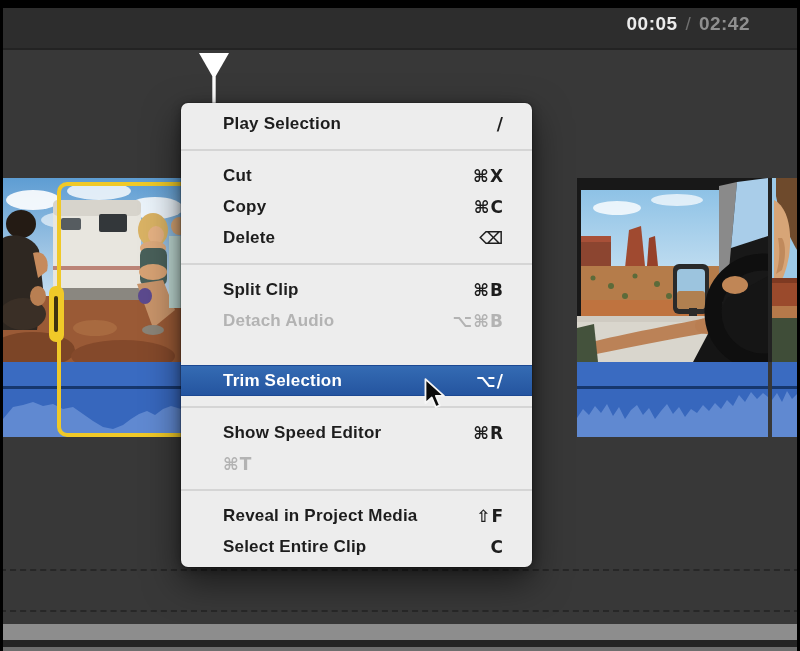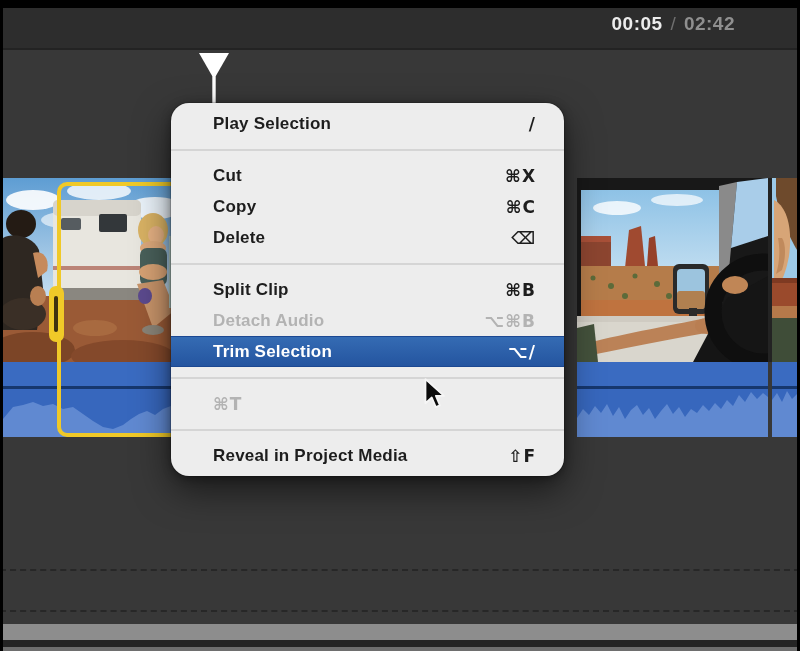--- a/index.html
+++ b/index.html
@@ -1,21 +1,21 @@
 <!DOCTYPE html>
 <html style="--selection-yellow: #f0c928; --menu-bg: #ededed; --menu-text: #1d1d1d; --menu-text-disabled: #b3b3b3; --menu-highlight-top: #356cb4; --menu-highlight-bottom: #24549f; --audio-blue: #3a6bc1; --waveform-blue: #6089d1; --timecode-current: #ececec; --timecode-total: #8f8f8f;"><head>
 <meta charset="utf-8">
 <style>
   html,body{margin:0;padding:0;background:#111;}
   .screen{position:relative;width:800px;height:651px;overflow:hidden;background:#383838;
           font-family:"Liberation Sans",sans-serif;}
   
   .topbar{position:absolute;left:0;top:0;width:800px;height:50px;background:#2d2d2d;
           border-bottom:2px solid #232323;box-sizing:border-box;display:flex;align-items:center;
-          justify-content:flex-end;padding-right:65px;gap:8px;font-size:19px;}
+          justify-content:flex-end;padding-right:50px;gap:8px;font-size:19px;}
   .tc-current{color:var(--timecode-current,#ececec);font-weight:700;letter-spacing:.5px;}
   .tc-sep{color:#6f6f6f;font-weight:400;}
   .tc-total{color:var(--timecode-total,#8f8f8f);font-weight:600;letter-spacing:.5px;}
   
   .frame{position:absolute;background:#000;z-index:60;}
   .frame.top{left:0;top:0;width:800px;height:8px;}
   .frame.left{left:0;top:0;width:3px;height:651px;}
   .frame.right{left:797px;top:0;width:3px;height:651px;}
   
   .clip{position:absolute;top:178px;height:259px;z-index:1;}
@@ -29,31 +29,31 @@
   .strip.lite{top:647px;height:4px;background:#6e6e6e;}
   
   .playhead{position:absolute;left:197px;top:52px;z-index:6;}
   
   .selection{position:absolute;left:57px;top:182px;width:424px;height:255px;box-sizing:border-box;
              border:4px solid var(--selection-yellow,#f0c928);border-radius:10px;z-index:5;}
   .trim-handle{position:absolute;left:49px;top:286px;width:15px;height:56px;
                background:var(--selection-yellow,#f0c928);border-radius:7px;z-index:6;}
   .trim-slot{position:absolute;left:5px;top:10px;width:4px;height:36px;background:#40310f;border-radius:2px;}
   
-  .menu{position:absolute;left:171px;top:103px;width:393px;box-sizing:border-box;
-        background:var(--menu-bg,#ededed);border-radius:18px;padding:5px 0;z-index:20;
+  .menu{position:absolute;left:181px;top:103px;width:351px;box-sizing:border-box;
+        background:var(--menu-bg,#ededed);border-radius:7px;padding:5px 0;z-index:20;
         box-shadow:0 14px 36px rgba(0,0,0,.55),0 2px 10px rgba(0,0,0,.35),0 0 0 1px rgba(0,0,0,.14);}
   .mi{height:31px;display:flex;align-items:center;justify-content:space-between;
       padding:0 28px 0 42px;font-size:17px;font-weight:600;color:var(--menu-text,#1d1d1d);
       letter-spacing:.2px;white-space:nowrap;}
   .mi .sc{font-family:"DejaVu Sans",sans-serif;font-weight:600;letter-spacing:1px;}
   .mi.disabled{color:var(--menu-text-disabled,#b3b3b3);}
   .mi.highlight{background:linear-gradient(180deg,var(--menu-highlight-top,#356cb4),
                 var(--menu-highlight-bottom,#24549f));color:#fff;
-                box-shadow:inset 0 1px 0 #1c4892, inset 0 -1px 0 #1c4892;}
+                box-shadow:inset 0 1px 0 #1c4892, inset 0 -1px 0 #1c4892;margin-top:29px;}
   .sep{height:2px;background:#d5d5d5;margin:9.5px 0;}
   
   .cursor{position:absolute;left:424px;top:378px;z-index:30;}
 </style>
 </head>
 <body>
 
 <div class="screen">
 
   <div class="topbar">
@@ -241,27 +241,35 @@
     </div>
     <div class="mi disabled">
       <span class="lbl">Detach Audio</span>
       <span class="sc">⌥⌘B</span>
     </div>
     <div class="mi highlight">
       <span class="lbl">Trim Selection</span>
       <span class="sc">⌥/</span>
     </div>
     <div class="sep"></div>
+    <div class="mi">
+      <span class="lbl">Show Speed Editor</span>
+      <span class="sc">⌘R</span>
+    </div>
     <div class="mi disabled">
       <span class="sc">⌘T</span>
     </div>
     <div class="sep"></div>
     <div class="mi">
       <span class="lbl">Reveal in Project Media</span>
       <span class="sc">⇧F</span>
+    </div>
+    <div class="mi">
+      <span class="lbl">Select Entire Clip</span>
+      <span class="sc">C</span>
     </div>
   </div>
 
   <svg class="cursor" width="22" height="31" viewBox="0 0 19 27">
     <path d="M1.2,1 L1.2,22 L6.7,17 L10.2,25.3 L13.8,23.8 L10.3,15.6 L17.3,15.6 Z" fill="#0b0b0b" stroke="#f5f5f5" stroke-width="1.6" stroke-linejoin="round"></path>
   </svg>
 
   <div class="frame top"></div>
   <div class="frame left"></div>
   <div class="frame right"></div>

